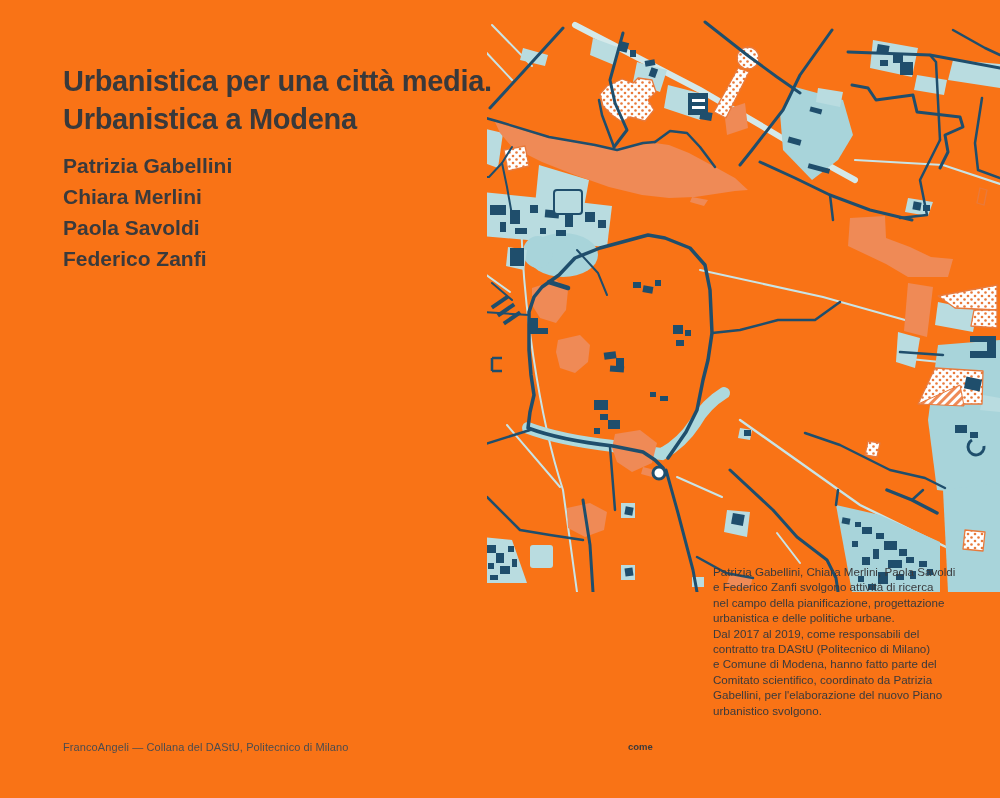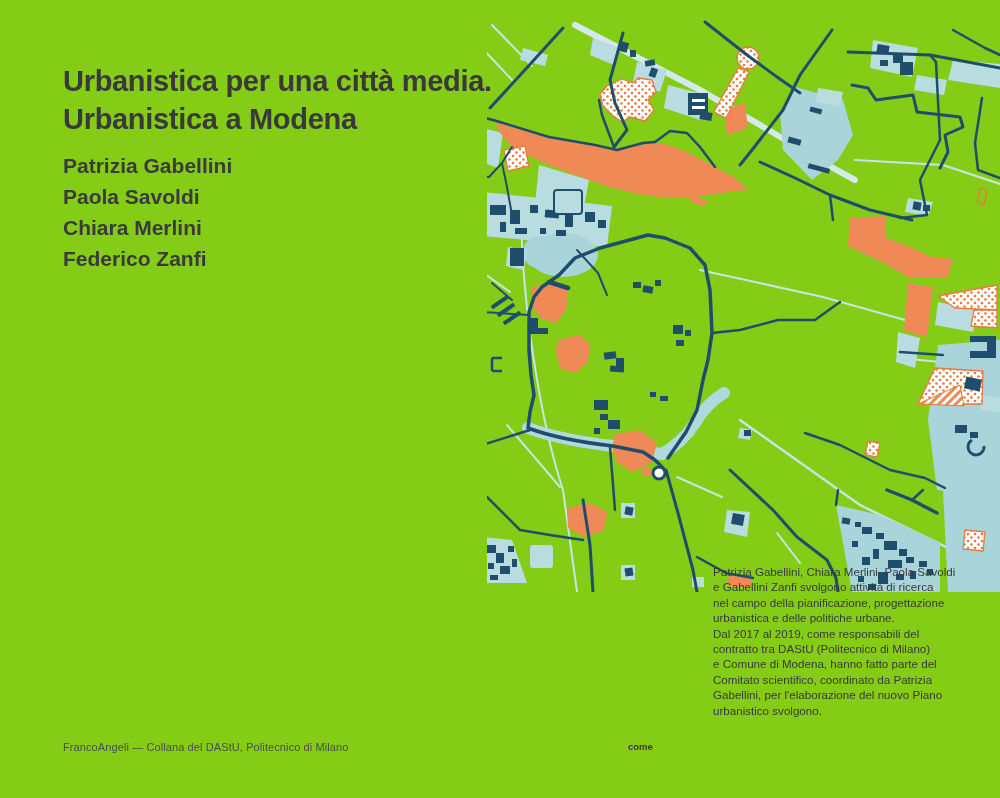--- a/index.html
+++ b/index.html
@@ -1,18 +1,18 @@
 <!DOCTYPE html>
 <html><head>
 <meta charset="utf-8">
 <style>
   * { margin:0; padding:0; box-sizing:border-box; }
   html,body { width:1000px; height:798px; background:#ffffff; overflow:hidden;
               font-family:"Liberation Sans", sans-serif; }
-  .page { position:relative; width:1000px; height:798px; background:#84cc16; }
+  .page { position:relative; width:1000px; height:798px; background:#f97316; }
 
   .title-block { position:absolute; left:63px; top:62px; color:#39393b; }
   .title-block .t-line { font-size:29px; font-weight:bold; line-height:38px; letter-spacing:-0.3px; }
 
   .authors { position:absolute; left:63px; top:150px; color:#3a3a3c; }
   .authors div { font-size:21px; line-height:31px; font-weight:700; }
 
   .map-wrap { position:absolute; left:487px; top:0; width:513px; height:592px; }
 
   .bio { position:absolute; left:713px; top:564px; color:#3a3a3c; }
@@ -28,22 +28,22 @@
 
 <div class="page">
 
   <div class="title-block">
     <div class="t-line">Urbanistica per una città media.</div>
     <div class="t-line">Urbanistica a Modena</div>
   </div>
 
   <div class="authors">
       <div>Patrizia Gabellini</div>
+      <div>Chiara Merlini</div>
       <div>Paola Savoldi</div>
-      <div>Chiara Merlini</div>
       <div>Federico Zanfi</div>
     </div>
 
   <div class="map-wrap">
     <svg width="513" height="592" viewBox="487 0 513 592" xmlns="http://www.w3.org/2000/svg">
       <defs>
         <pattern id="dots" width="7" height="7" patternUnits="userSpaceOnUse">
           <rect width="7" height="7" fill="#ffffff"></rect>
           <circle cx="2" cy="2" r="1.3" fill="#e87a3c"></circle>
           <circle cx="5.5" cy="5.5" r="1.3" fill="#e87a3c"></circle>
@@ -263,21 +263,21 @@
         <rect x="512" y="559" width="5" height="8"></rect>
         <rect x="490" y="575" width="8" height="5"></rect>
       </g>
 
       <circle cx="659" cy="473" r="6" fill="#ffffff" stroke="#1f4e6c" stroke-width="3"></circle>
     </svg>
   </div>
 
   <div class="bio">
       <div>Patrizia Gabellini, Chiara Merlini, Paola Savoldi</div>
-      <div>e Gabellini Zanfi svolgono attività di ricerca</div>
+      <div>e Federico Zanfi svolgono attività di ricerca</div>
       <div>nel campo della pianificazione, progettazione</div>
       <div>urbanistica e delle politiche urbane.</div>
       <div>Dal 2017 al 2019, come responsabili del</div>
       <div>contratto tra DAStU (Politecnico di Milano)</div>
       <div>e Comune di Modena, hanno fatto parte del</div>
       <div>Comitato scientifico, coordinato da Patrizia</div>
       <div>Gabellini, per l'elaborazione del nuovo Piano</div>
       <div>urbanistico svolgono.</div>
     </div>
 

